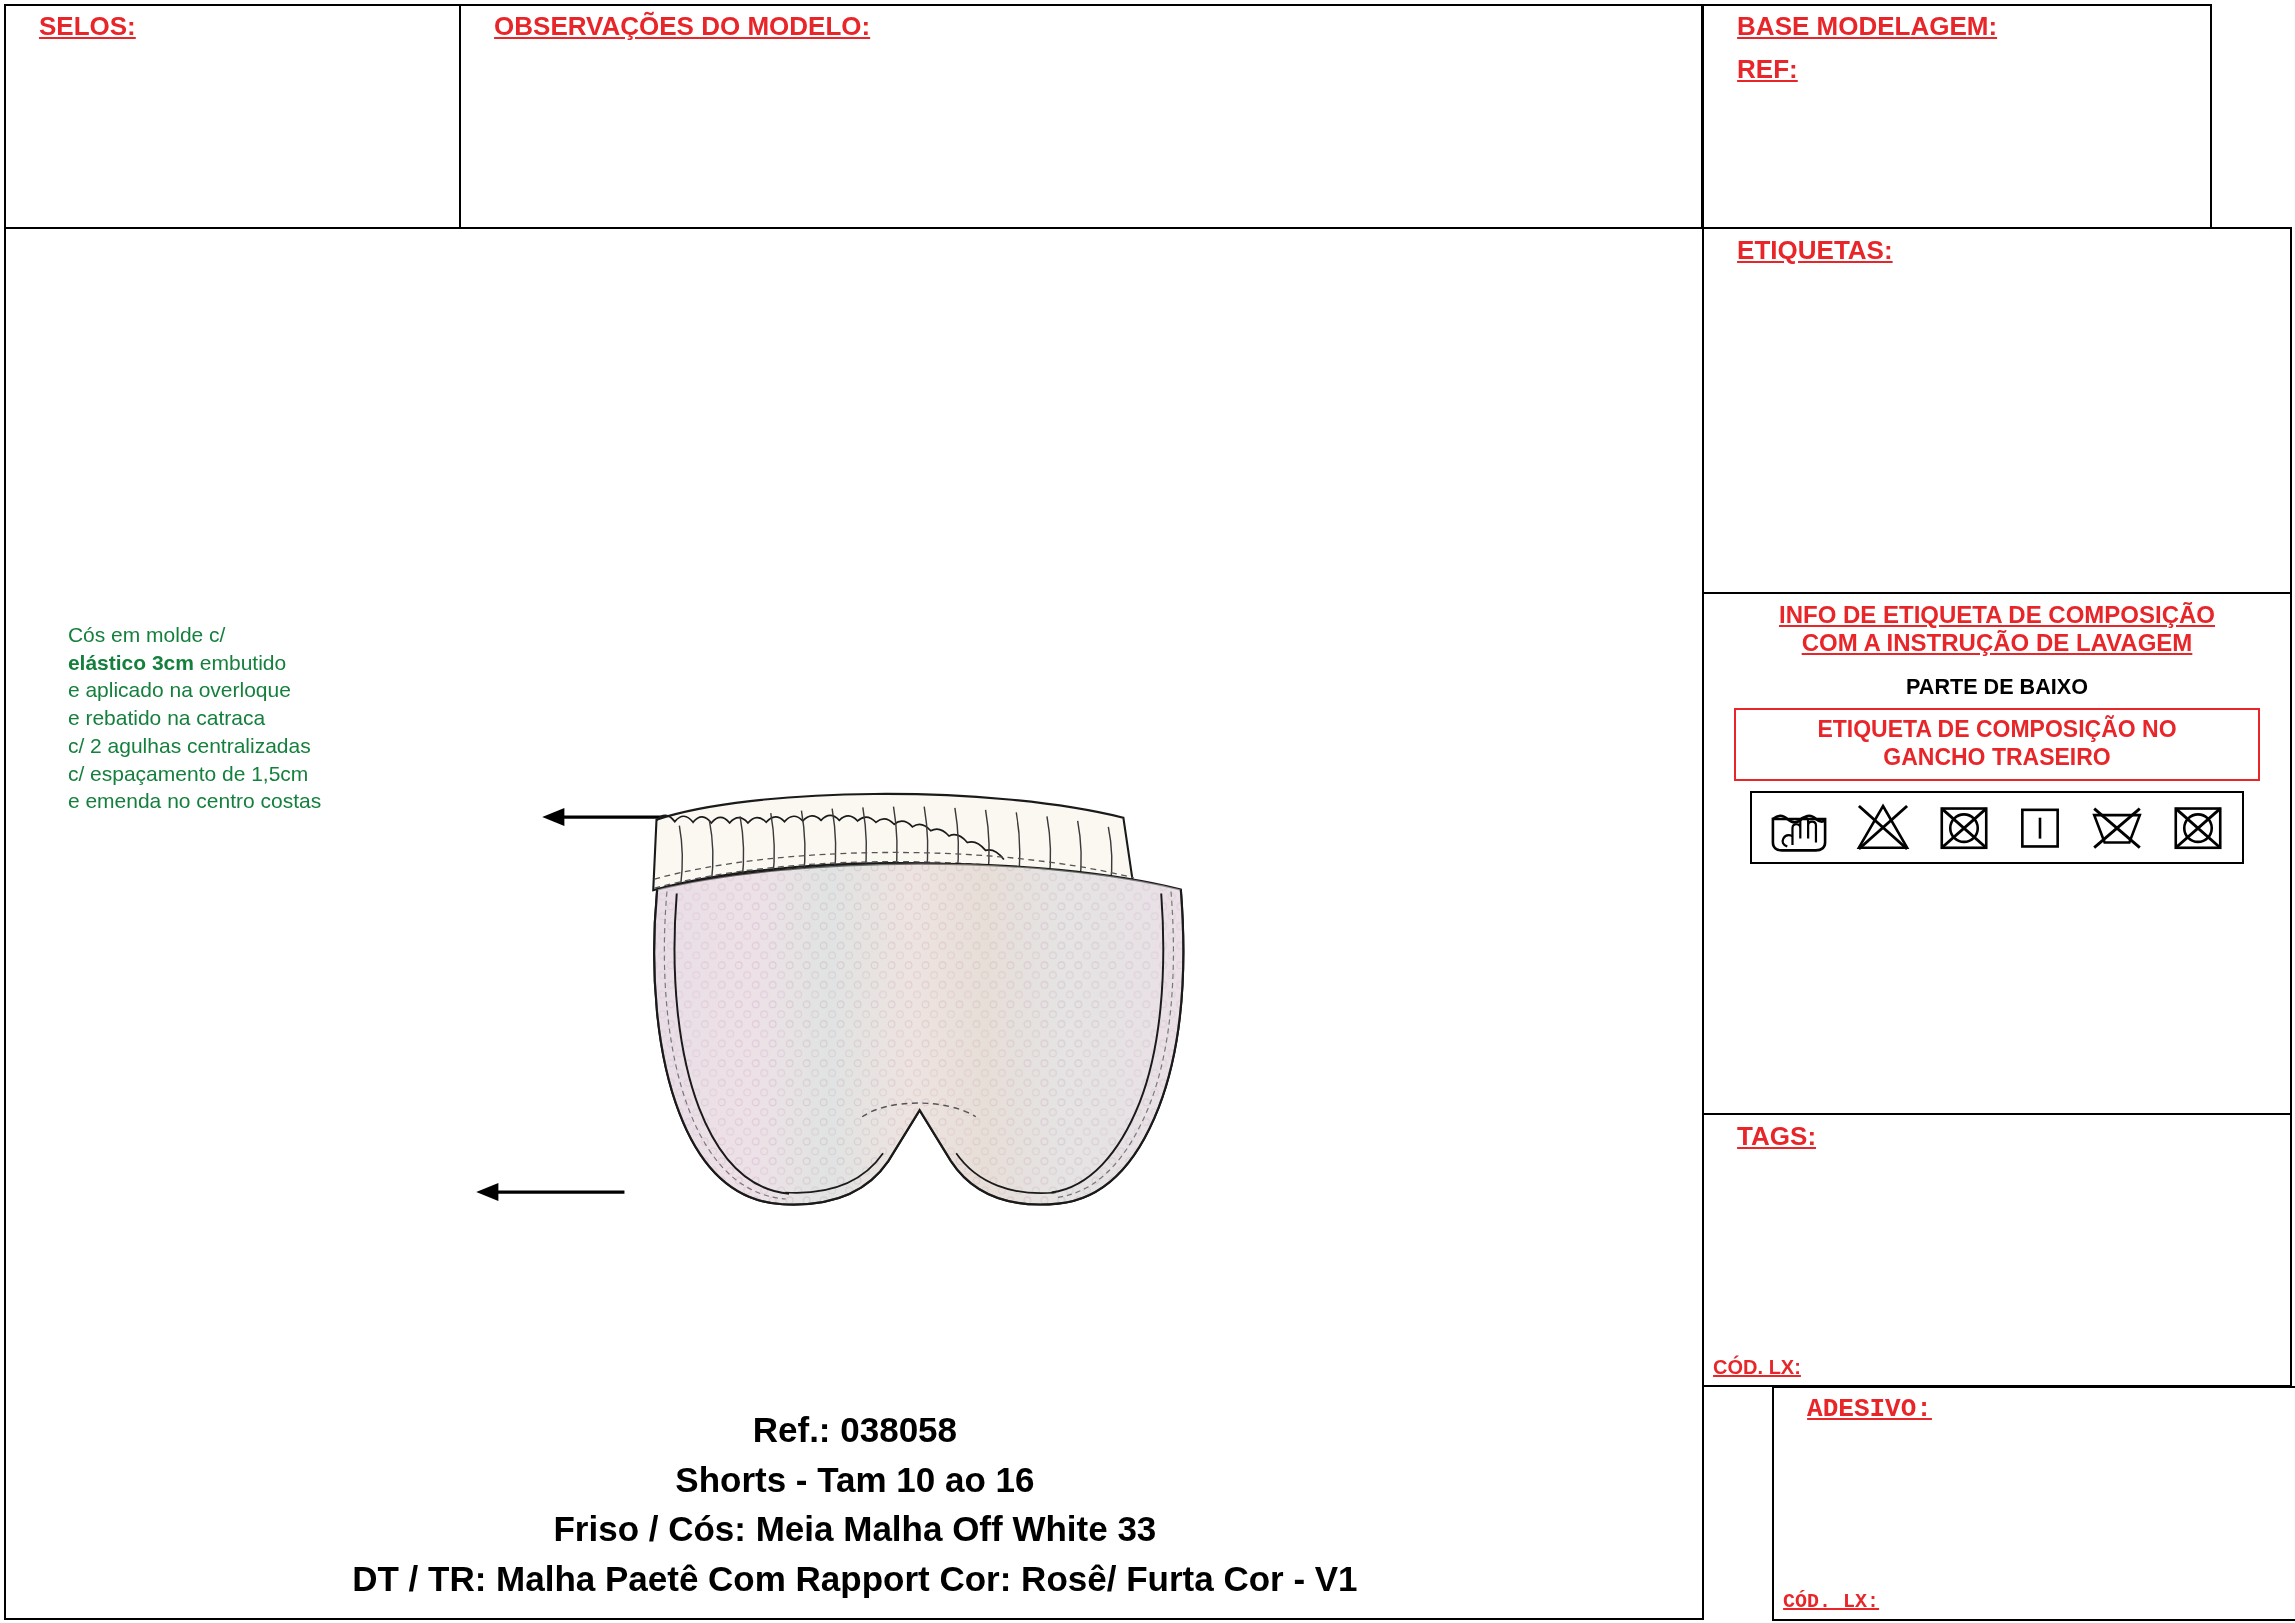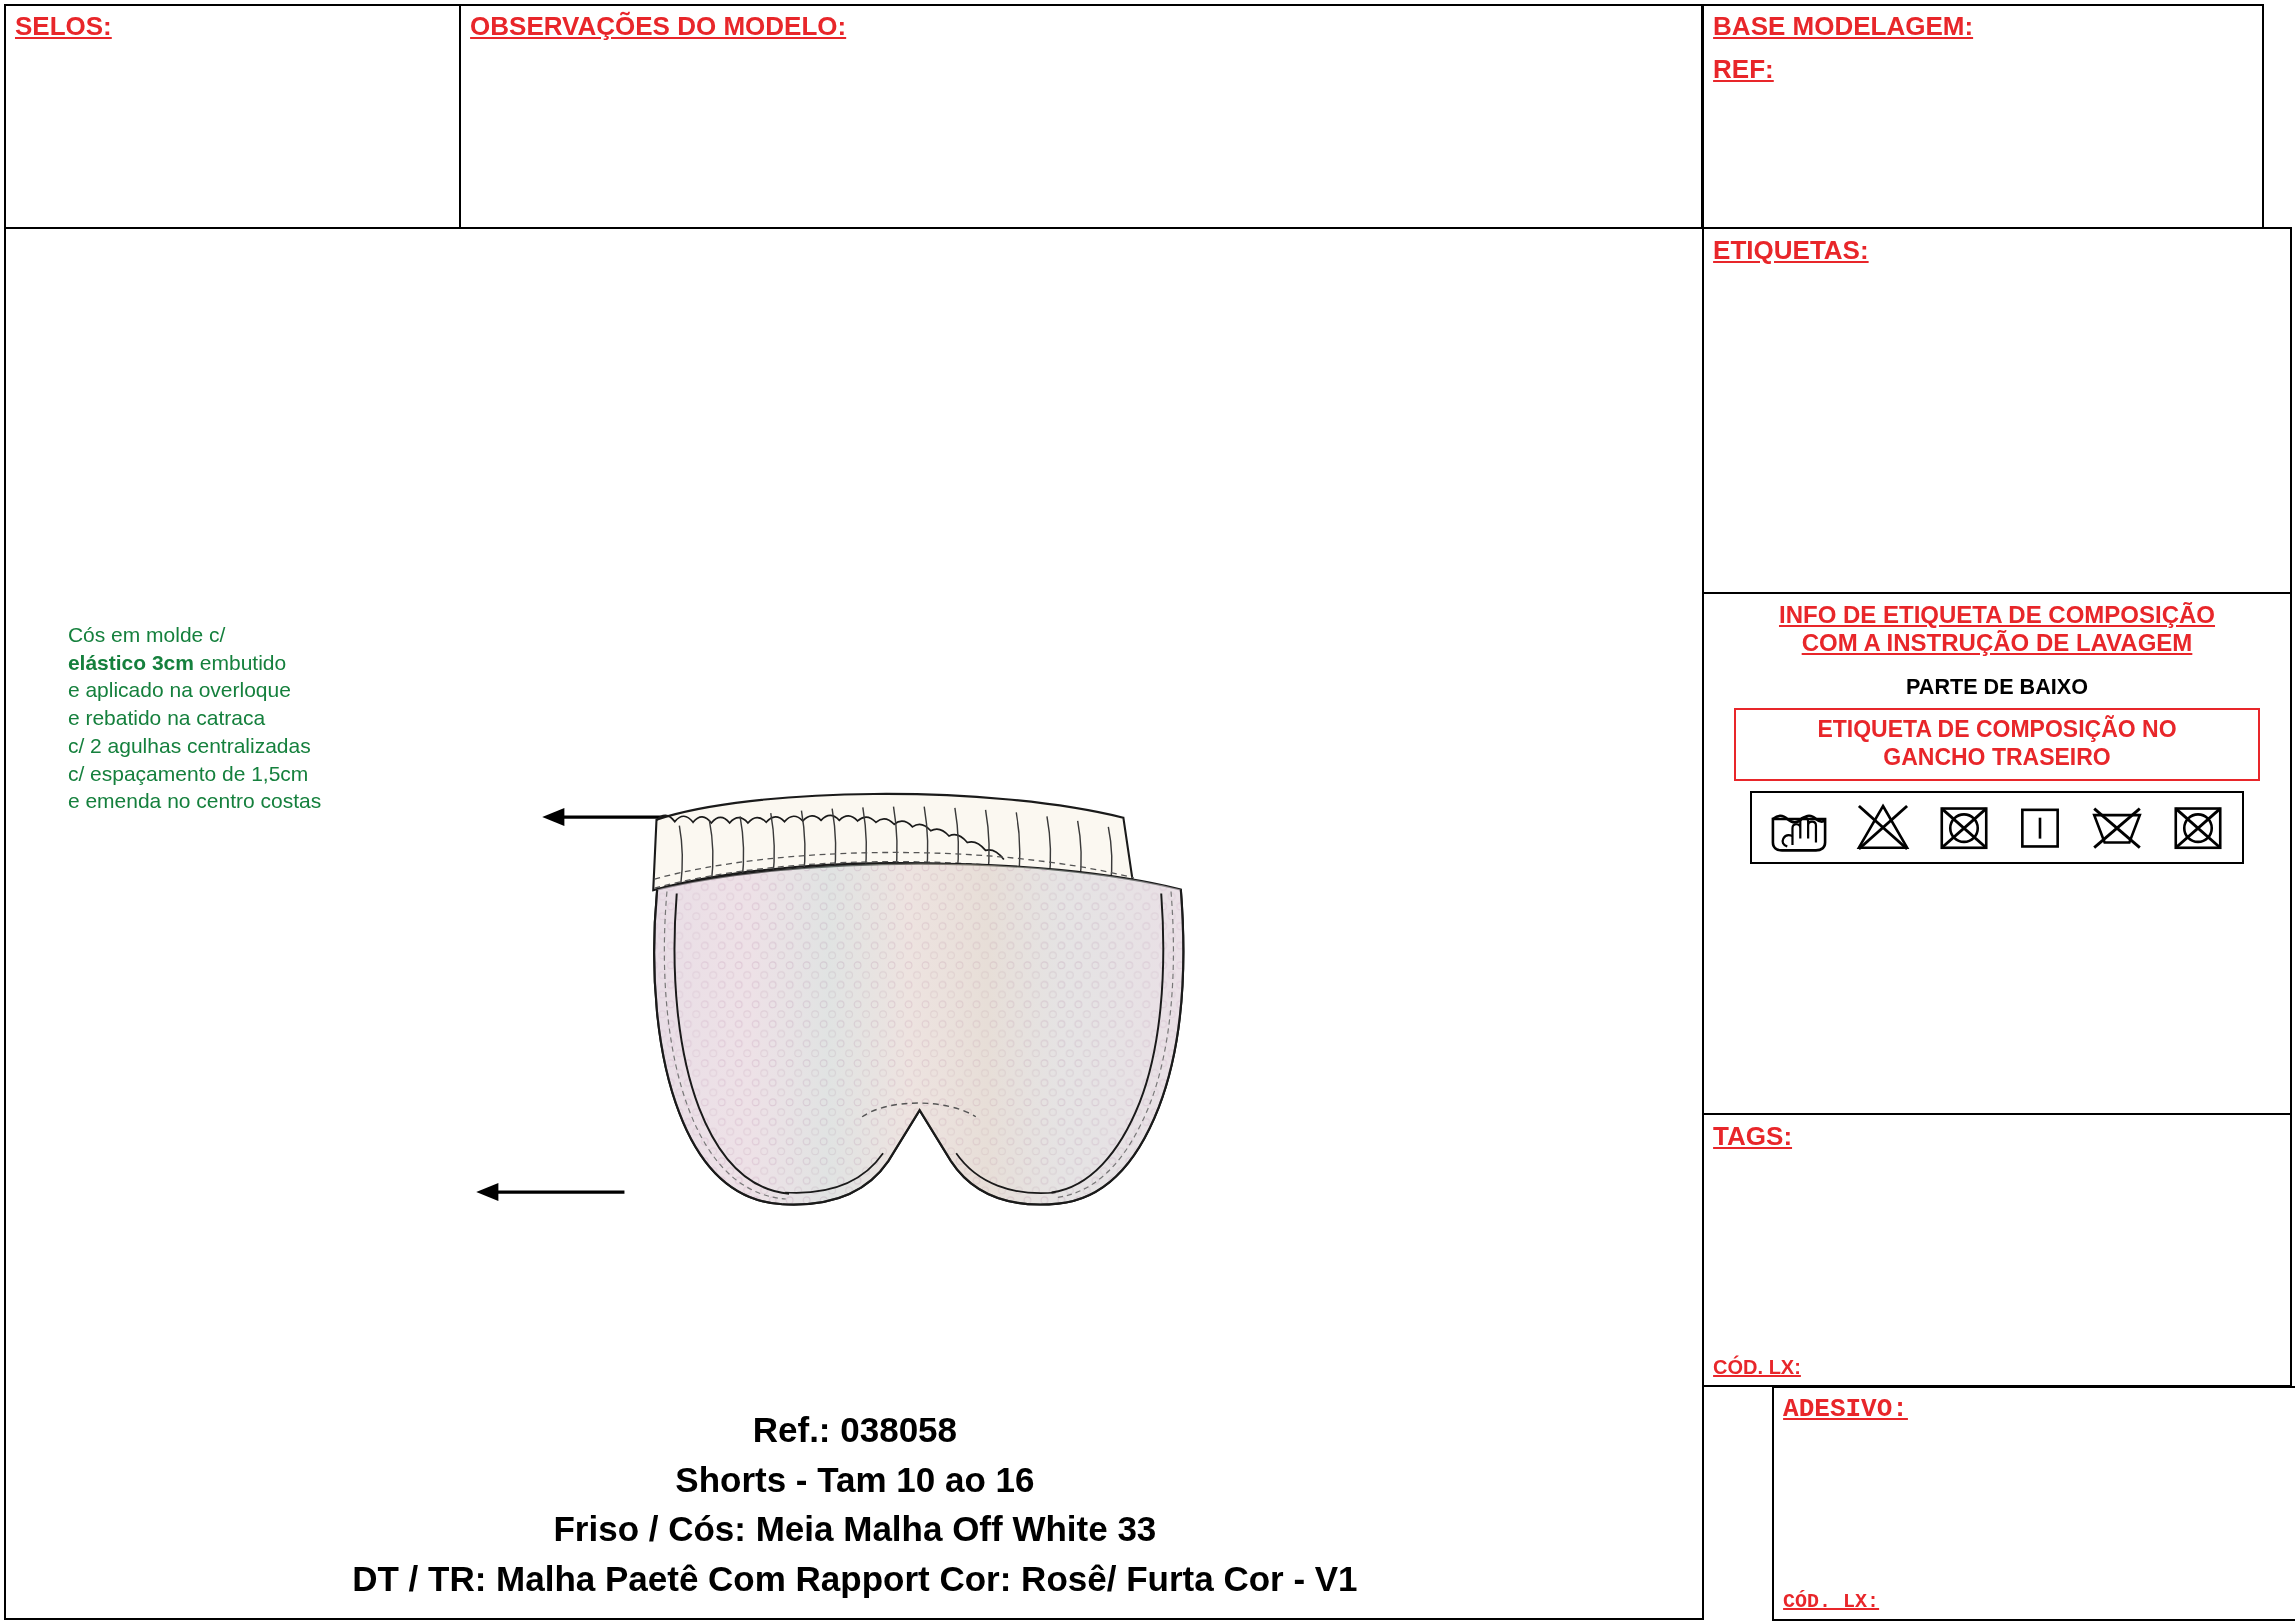--- a/index.html
+++ b/index.html
@@ -21,26 +21,27 @@
     background: #ffffff;
   }
   .red-head {
     color: #e8262a;
     font-weight: bold;
     text-decoration: underline;
     font-size: 26px;
     padding: 6.5px 9.1px;
     line-height: 1.15;
     display: block;
+    margin-left: 24px;
   }
 
   
   #selos        { left: 3.9px;    top: 3.9px;   width: 457px;  height: 225px; }
   #obs          { left: 459px;  top: 3.9px;   width: 1244px; height: 225px; }
-  #base         { left: 1702px; top: 3.9px;   width: 562px;  height: 225px; }
+  #base         { left: 1702px; top: 3.9px;   width: 510px;  height: 225px; }
 
   
   #main         { left: 3.9px;    top: 227px; width: 1700px; height: 1393px; }
 
   
   #etiquetas    { left: 1702px; top: 227px; width: 590px;  height: 367px; }
   #info-comp    { left: 1702px; top: 592px; width: 590px;  height: 523px; }
   #tags         { left: 1702px; top: 1113px;width: 590px;  height: 274px; }
   #adesivo      { left: 1772px; top: 1386px;width: 532px;  height: 235px; font-family: Liberation Mono, monospace; }
 

